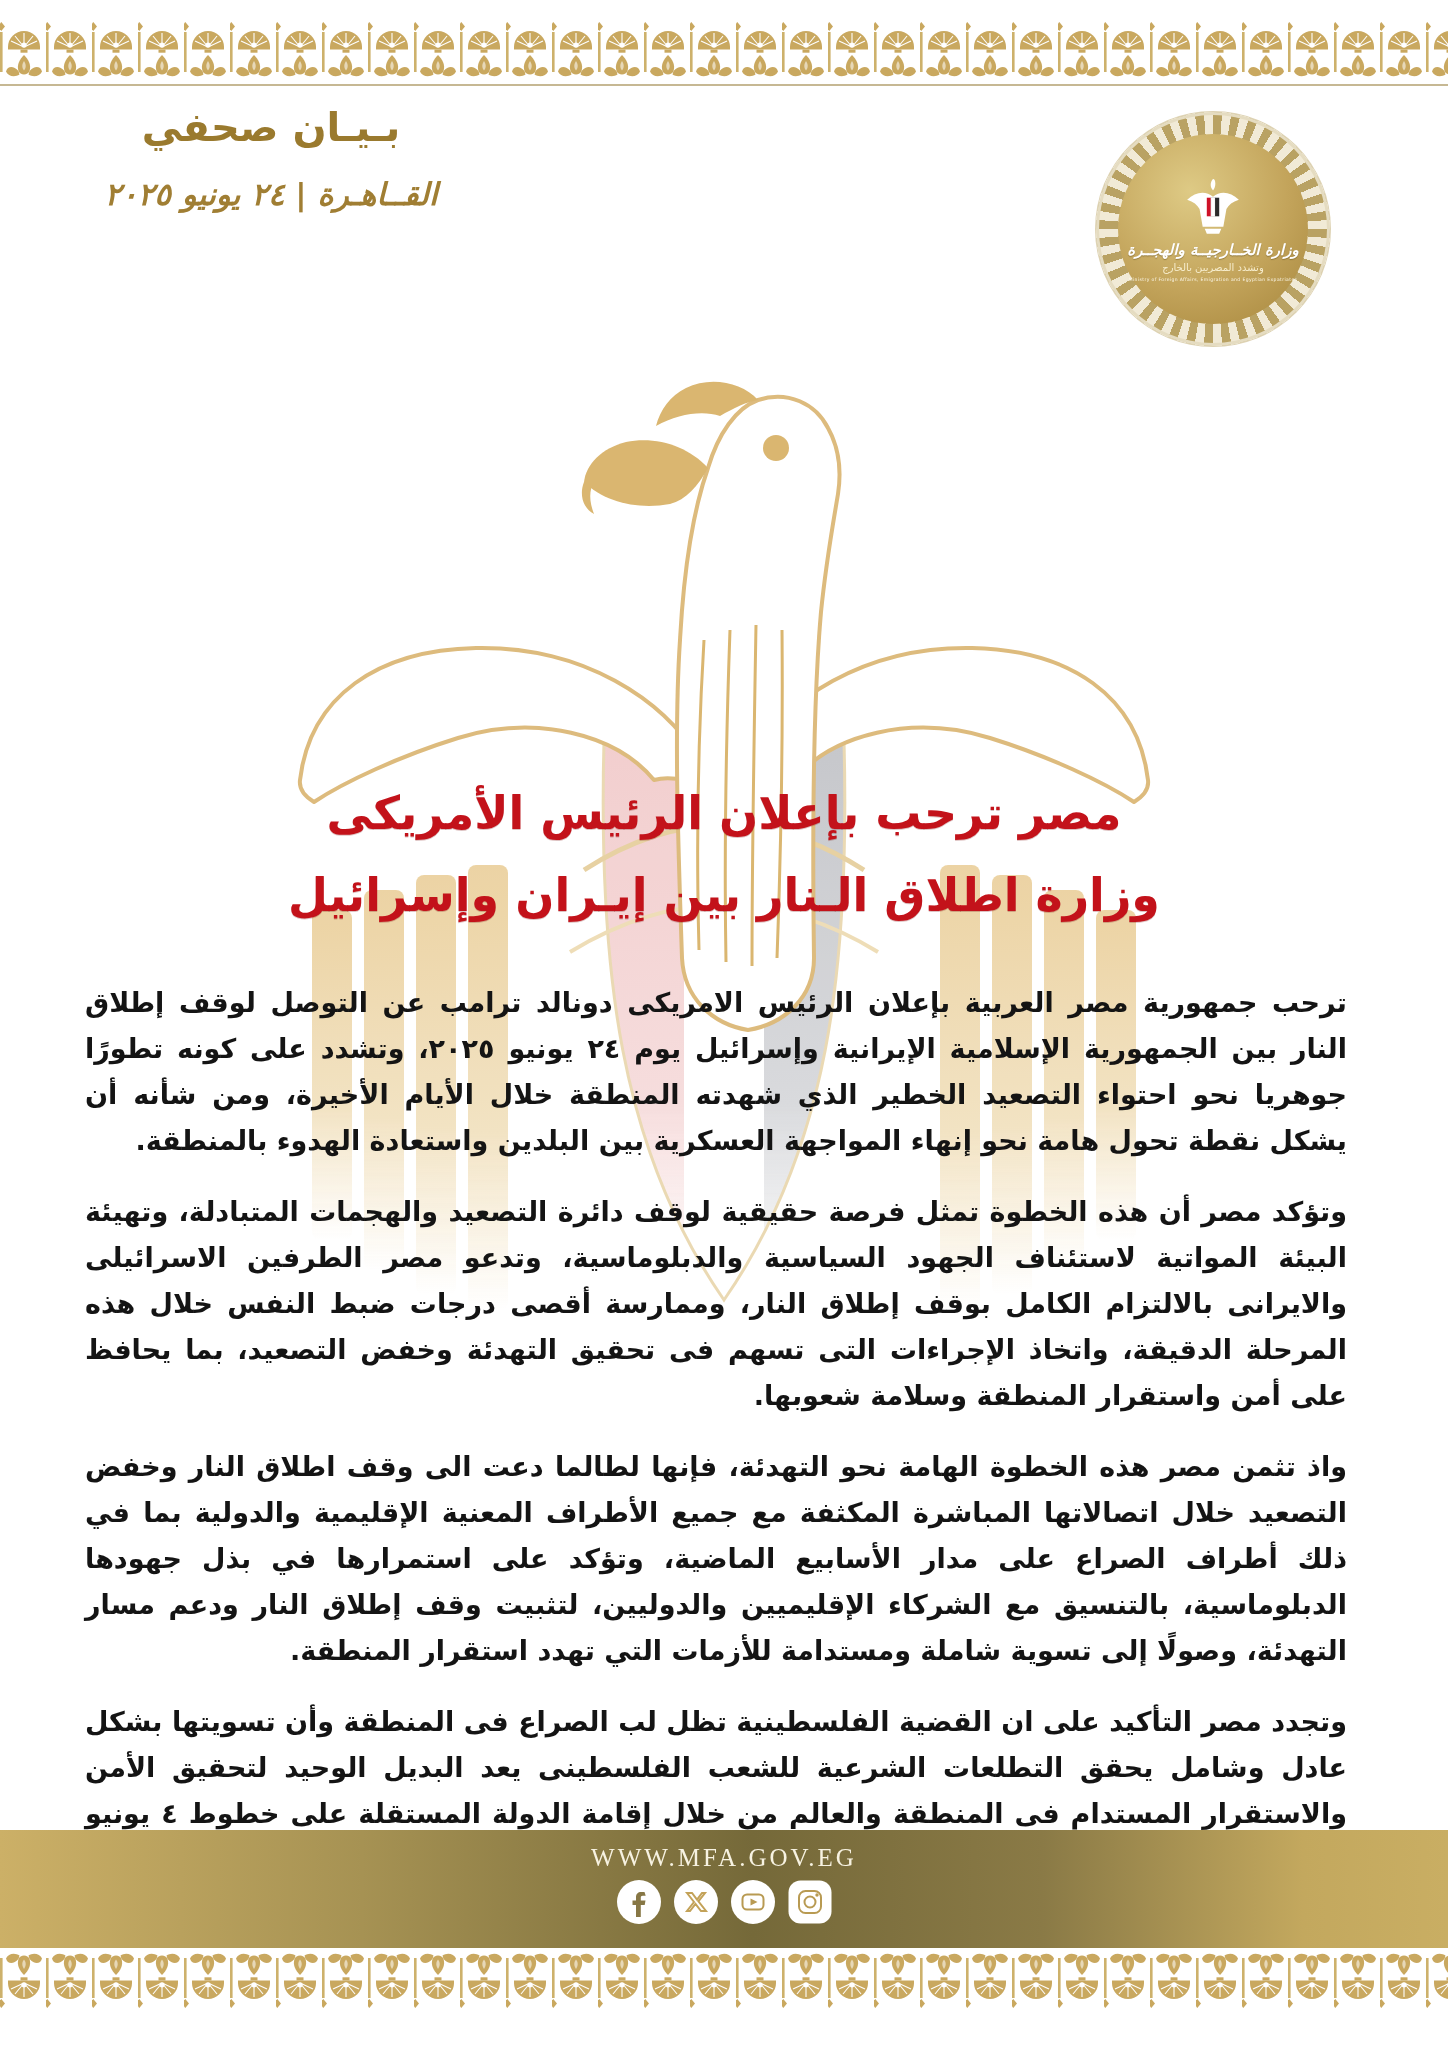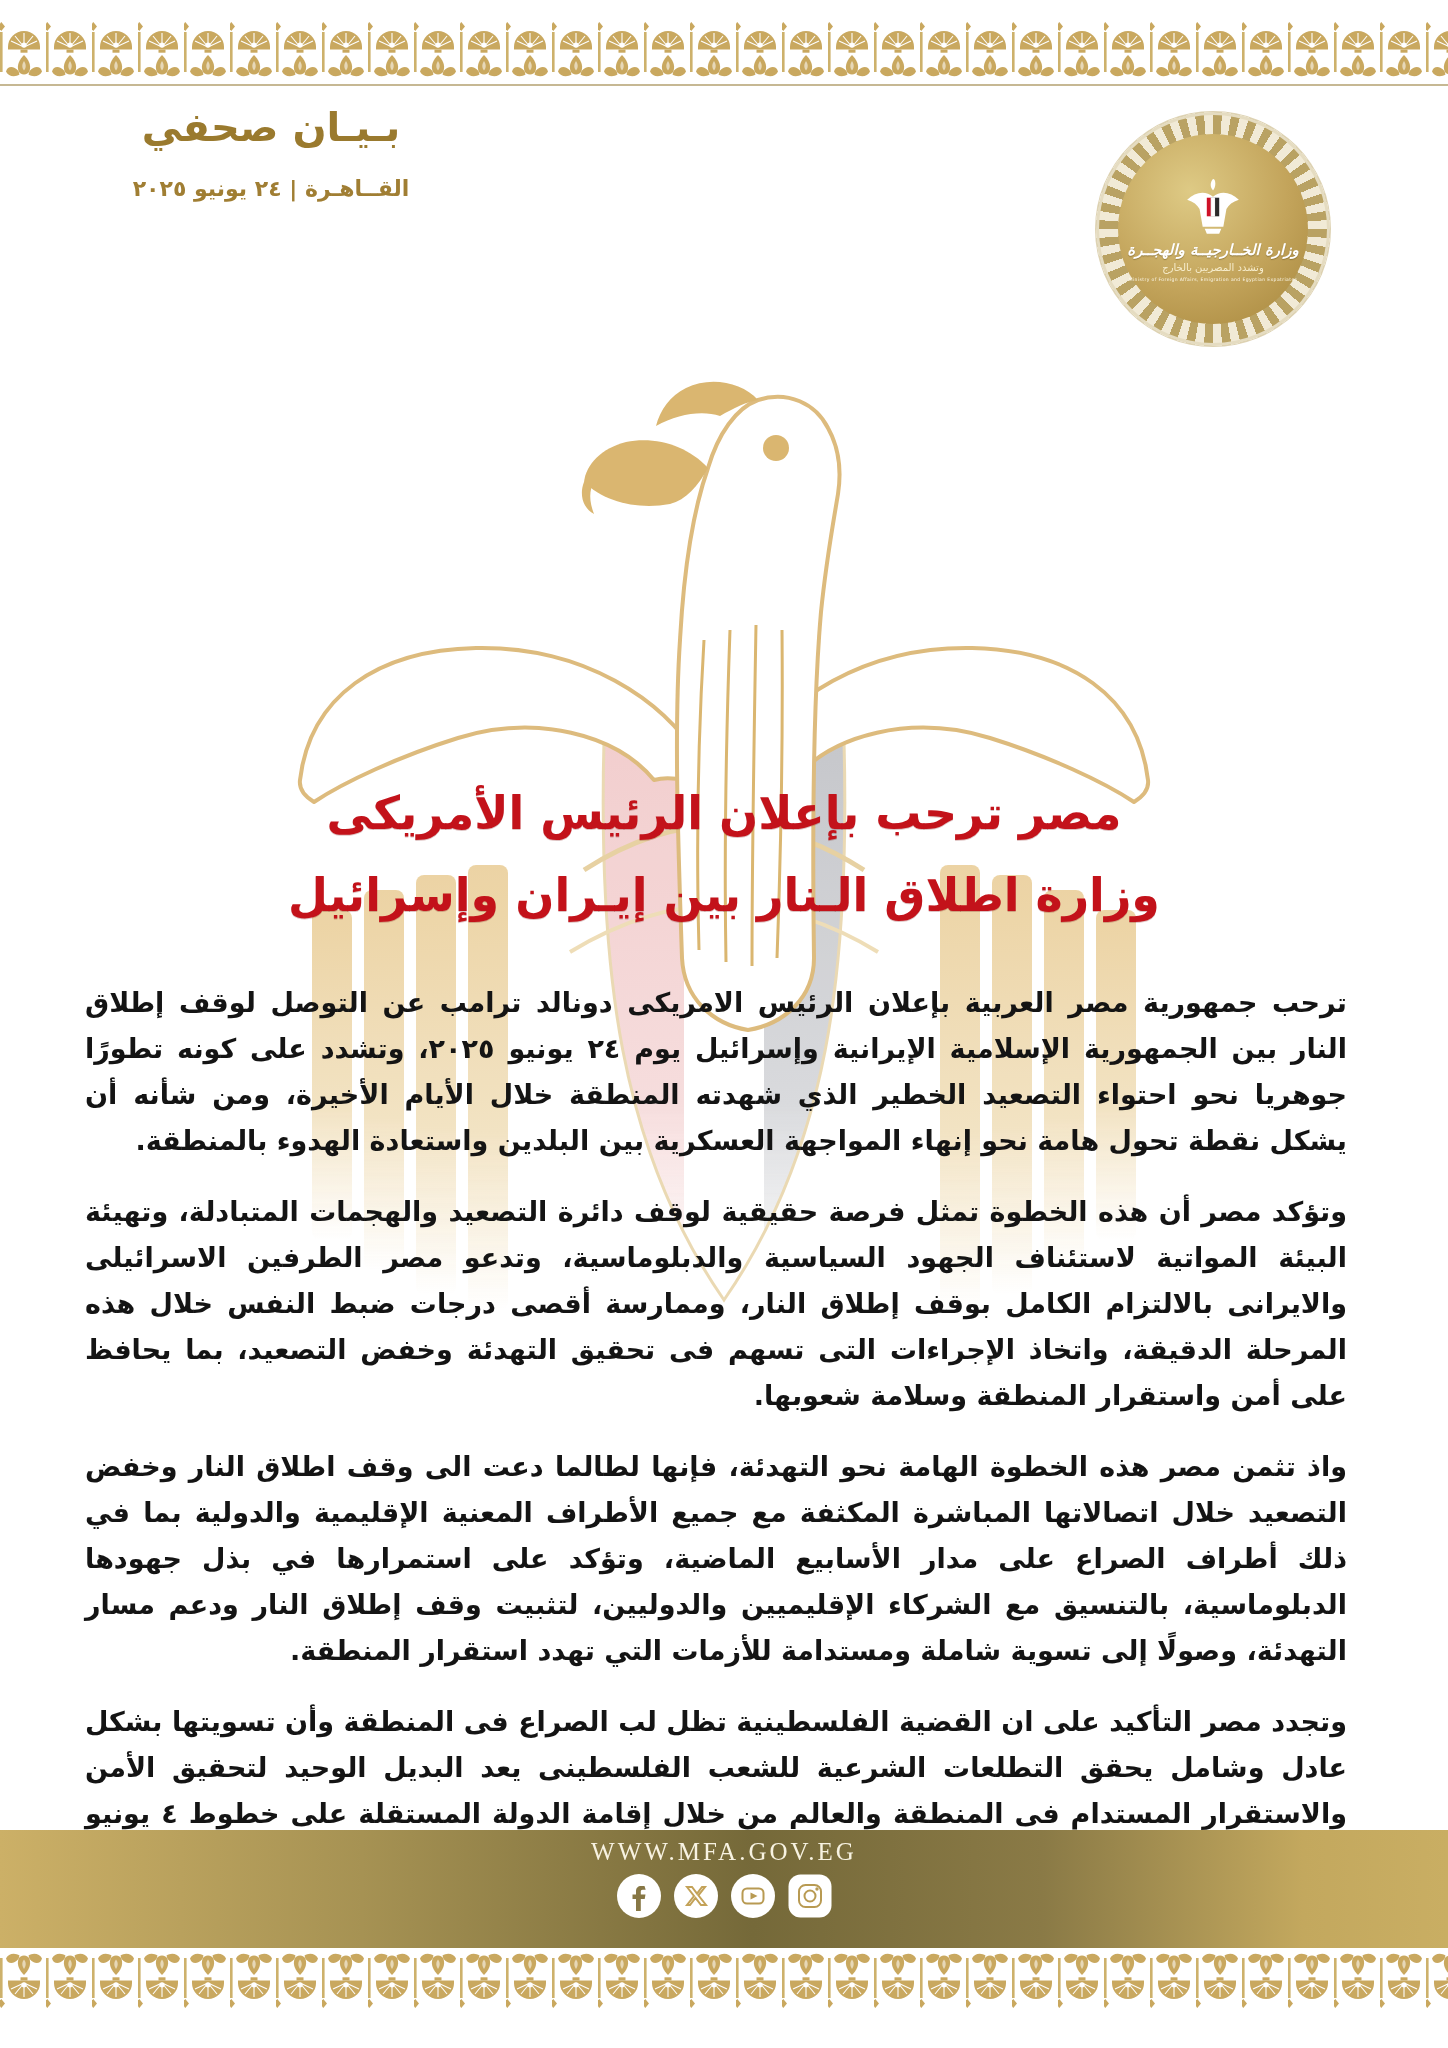--- a/index.html
+++ b/index.html
@@ -8,21 +8,21 @@
     overflow:hidden;font-family:"DejaVu Sans",sans-serif;
   }
   
   .border-top,.border-bottom{position:absolute;left:0;width:1448px;height:62px;display:block;}
   .border-top{top:20px;}
   .border-bottom{top:1948px;transform:scaleY(-1);}
   .rule-top{position:absolute;top:84px;left:0;width:1448px;height:2px;background:#c6b893;}
   
   .header{position:absolute;top:104px;left:56px;width:430px;text-align:center;color:#9a7a2e;direction:rtl;}
   .header-title{font-size:40px;font-weight:700;letter-spacing:1px;}
-  .header-date{margin-top:26px;font-size:22px;font-weight:700;color:#a07e33;}
+  .header-date{margin-top:26px;font-size:31px;font-weight:700;color:#a07e33;font-style:italic;}
   
   .logo{position:absolute;top:112px;left:1096px;width:234px;height:234px;border-radius:50%;
     background:repeating-conic-gradient(#b9a263 0deg 4.5deg,#f1ead6 4.5deg 9deg);
     box-shadow:inset 0 0 0 3px #e5dcc1, 0 0 0 1px #ded3b4;
     display:flex;align-items:center;justify-content:center;}
   .logo-inner{width:190px;height:190px;border-radius:50%;
     background:radial-gradient(circle at 38% 30%,#deca85 0%,#c3a45b 55%,#a9893f 95%);
     display:flex;flex-direction:column;align-items:center;justify-content:center;text-align:center;color:#ffffff;direction:rtl;}
   .logo-line1{font-size:15px;font-weight:700;margin-top:4px;text-shadow:0 1px 1px rgba(90,70,20,.45);font-style:italic;}
   .logo-line2{font-size:10px;margin-top:3px;color:#f6eccb;}
@@ -35,21 +35,21 @@
     text-shadow:0 1px 0 rgba(120,10,10,.25);}
   
   .body-text{position:absolute;top:980px;right:101px;width:1262px;direction:rtl;
     text-align:justify;text-align-last:right;color:#141414;font-weight:700;
     font-size:27px;line-height:46px;}
   .body-text p{margin:0 0 25px 0;}
   
   .footer-band{position:absolute;top:1830px;left:0;width:1448px;height:118px;
     background:linear-gradient(90deg,#ccb067 0%,#a69253 25%,#756939 52%,#8a7a46 72%,#c3a85e 90%,#c9ae63 100%);
     display:flex;flex-direction:column;align-items:center;}
-  .footer-url{margin-top:8px;font-family:"Liberation Serif",serif;font-size:25px;
+  .footer-url{margin-top:14px;font-family:"Liberation Serif",serif;font-size:25px;
     letter-spacing:3px;color:#f7f2e1;}
   .footer-icons{margin-top:7px;display:flex;gap:11px;align-items:center;}
   .footer-icons svg{display:block;}
 </style>
 </head>
 <body>
 
 <div class="page">
 
   <svg class="border-top" xmlns="http://www.w3.org/2000/svg">

